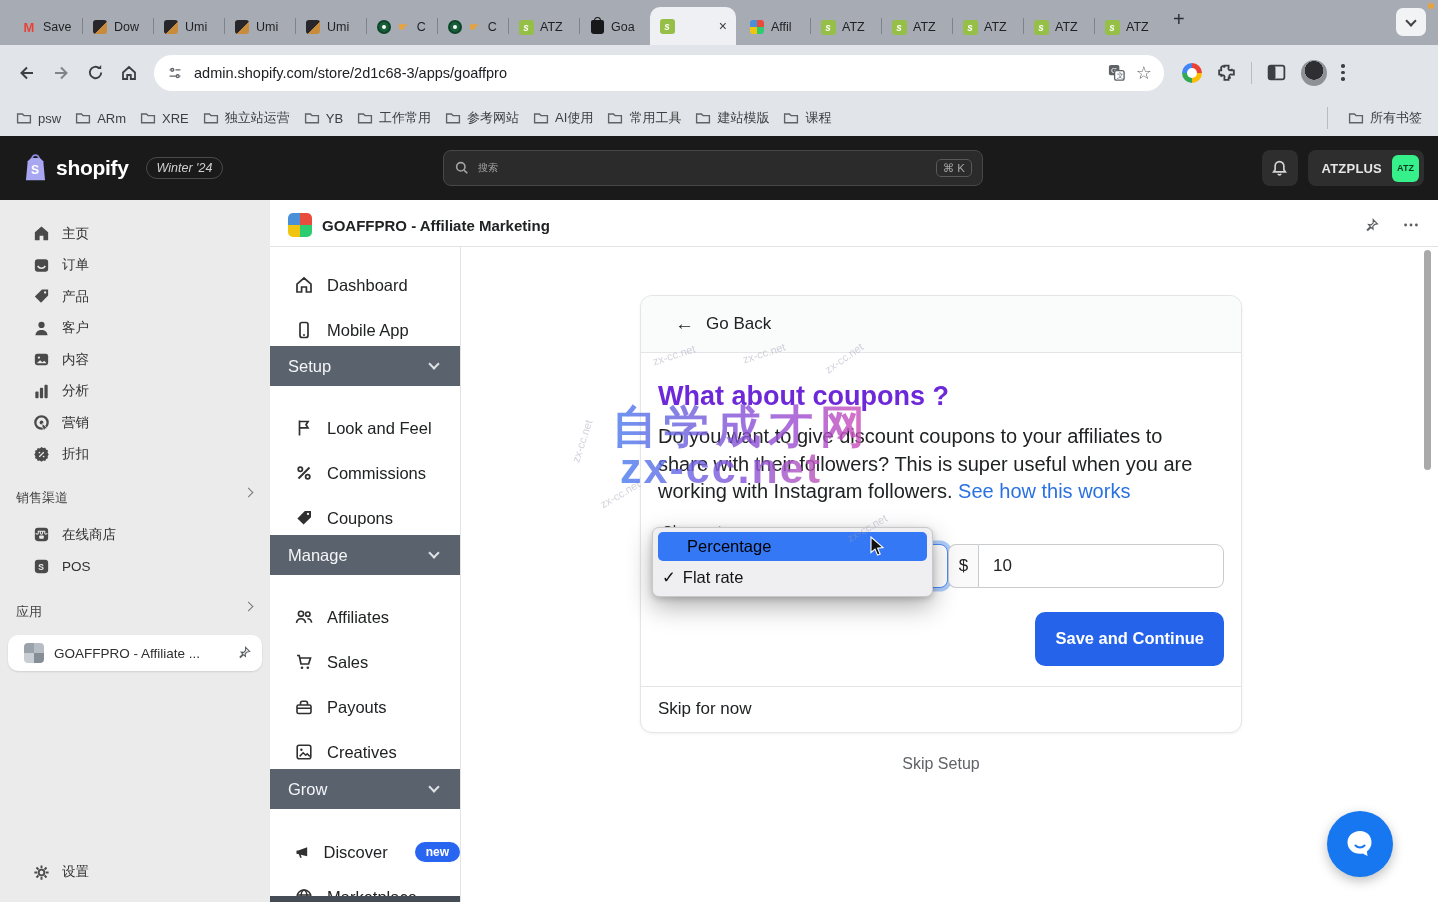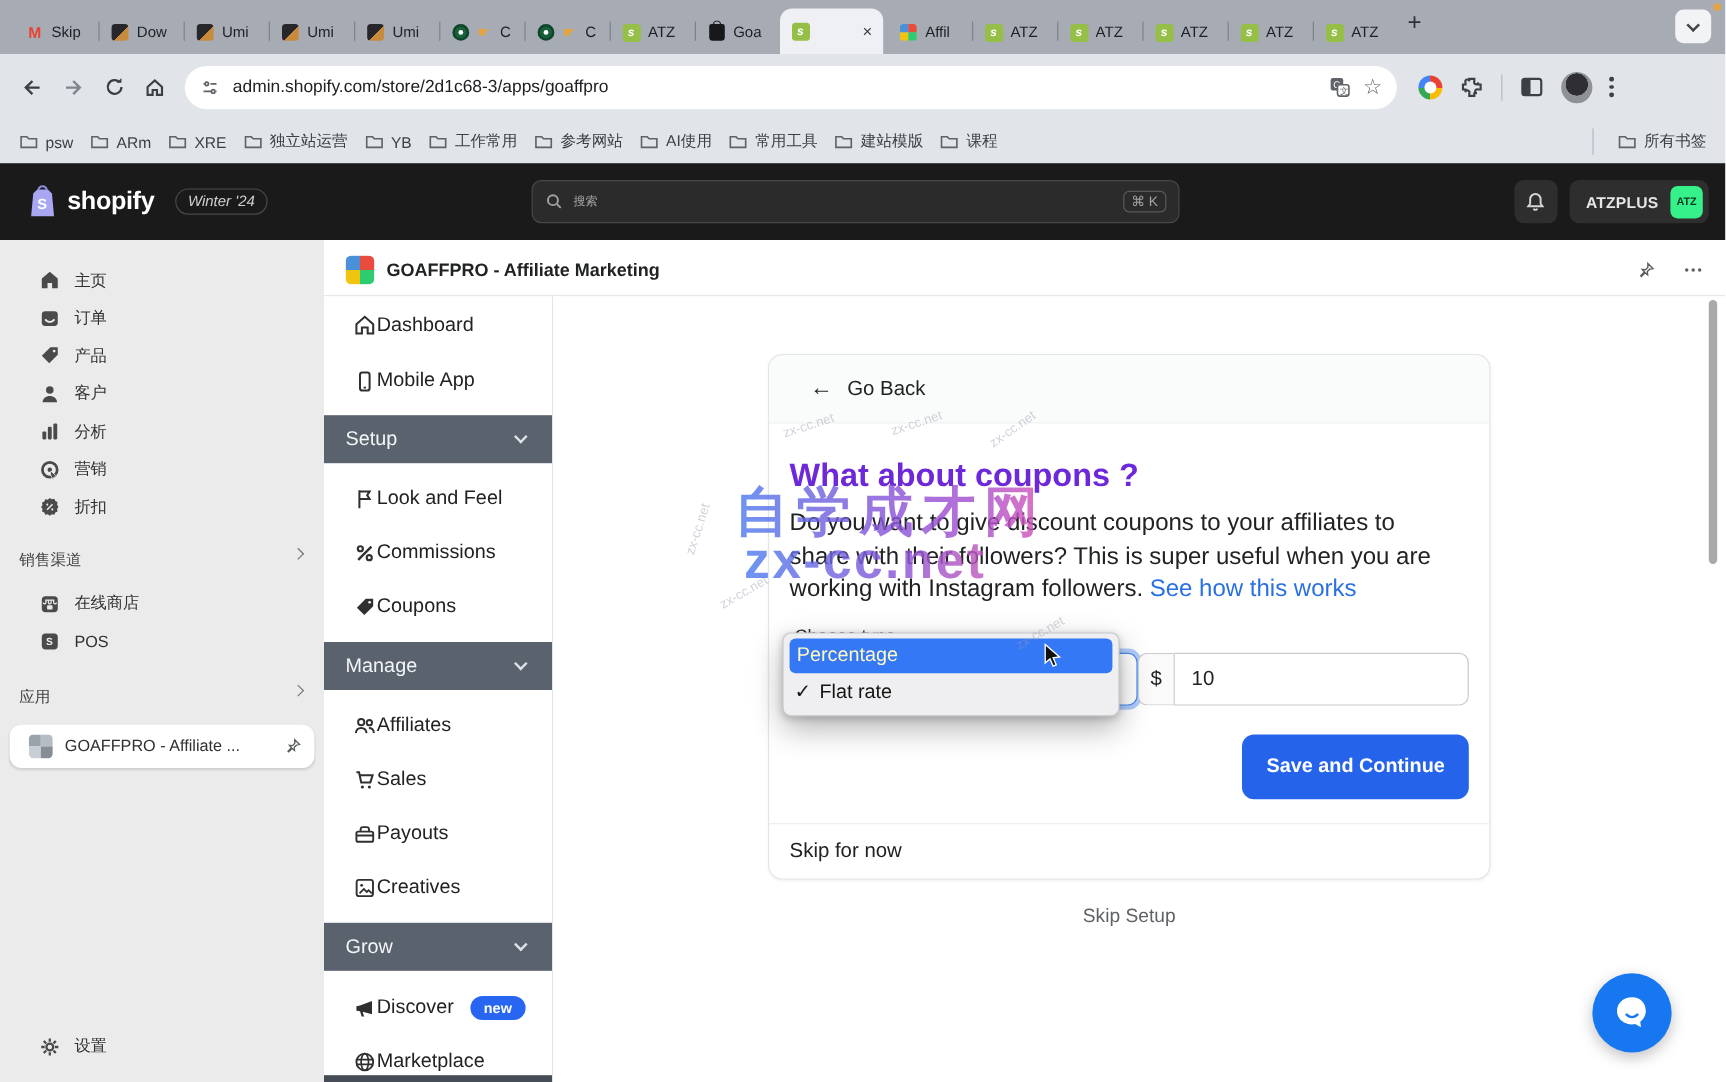--- a/index.html
+++ b/index.html
@@ -79,21 +79,21 @@
   #app-header{position:absolute;left:270px;top:204px;width:1168px;height:43px;background:#fff;border-bottom:1px solid #e3e3e3;display:flex;align-items:center;padding:0 18px;gap:10px}
   #app-header .t{font-size:15px;font-weight:600;color:#202223}
   #app-header .right{margin-left:auto;display:flex;align-items:center;gap:22px}
   .appicon{width:24px;height:24px;border-radius:5px;overflow:hidden;display:grid;grid-template:1fr 1fr/1fr 1fr}
   .appicon i:nth-child(1){background:#4a90d9}.appicon i:nth-child(2){background:#e74c3c}
   .appicon i:nth-child(3){background:#f1c40f}.appicon i:nth-child(4){background:#2ecc71}
   .appicon.gray i:nth-child(1){background:#9aa2ab}.appicon.gray i:nth-child(2){background:#b7bdc4}
   .appicon.gray i:nth-child(3){background:#c9ced4}.appicon.gray i:nth-child(4){background:#858d96}
 
   #app-nav{position:absolute;left:270px;top:247px;width:191px;height:655px;background:#fff;border-right:1px solid #e3e3e3}
-  .nav-item{display:flex;align-items:center;gap:0;height:45px;padding-left:24px;font-size:16.5px;color:#202223}
+  .nav-item{display:flex;align-items:flex-end;gap:13px;height:45px;padding-left:24px;font-size:16.5px;color:#202223}
   .nav-head{display:flex;align-items:center;height:40px;background:#5a626e;color:#f4f5f6;font-size:16.5px;padding:0 22px 0 18px}
   .nav-head .chevD{margin-left:auto;width:8px;height:8px;border-right:2px solid #dfe2e6;border-bottom:2px solid #dfe2e6;transform:rotate(45deg);margin-top:-4px}
   .badge-new{margin-left:14px;background:#2866f2;color:#fff;font-size:12px;font-weight:bold;border-radius:11px;padding:3px 11px}
   #nav-bottom-sliver{position:absolute;left:0;bottom:0;width:100%;height:6px;background:#454c56}
 
   
   #main{position:absolute;left:461px;top:247px;width:977px;height:655px;background:#fff}
   #card{position:absolute;left:179px;top:48px;width:602px;background:#fff;border:1px solid #e4e5e7;border-radius:12px;box-shadow:0 1px 3px rgba(0,0,0,.06)}
   #card-head{height:57px;background:#fafbfb;border-bottom:1px solid #e4e5e7;border-radius:12px 12px 0 0;display:flex;align-items:center;gap:12px;padding-left:34px;font-size:17px;color:#202223}
   #card-head .arr{font-size:19px}
@@ -102,21 +102,21 @@
   #card-para{font-size:20px;line-height:27.5px;color:#202223;width:540px;margin-bottom:16px}
   a.link{color:#2970e3;text-decoration:none}
   #form-row{position:relative;height:72px}
   #field-label{position:absolute;left:4px;top:0;height:6px;overflow:hidden;font-size:15px;color:#303030}
   #type-select{position:absolute;left:0;top:22px;width:290px;height:44px;background:#fff;border:1px solid #4b8bf5;border-radius:8px;box-shadow:0 0 0 3.5px rgba(76,141,246,.45)}
   #amount-group{position:absolute;left:290px;top:22px;display:flex;height:44px}
   #currency-box{width:30px;border:1px solid #c9cccf;border-right:none;border-radius:8px 0 0 8px;background:#fafafa;display:flex;align-items:center;justify-content:center;font-size:17px;color:#202223}
   #amount-input{width:246px;border:1px solid #c9cccf;border-radius:0 8px 8px 0;font-size:17px;color:#202223;padding-left:14px;font-family:inherit;outline:none;background:#fff}
   #dropdown{position:absolute;left:-6px;top:5px;width:281px;background:#efeff1;border:1px solid #c8c8cc;border-radius:7px;box-shadow:0 10px 26px rgba(0,0,0,.3),0 2px 6px rgba(0,0,0,.18);padding:3px 0 4px;z-index:5}
   .dd-item{height:29px;display:flex;align-items:center;font-size:16.5px}
-  .dd-item.hl{margin:1px 5px 2px;background:#3478f6;border-radius:5px;color:#fef9c3;padding-left:6px}
+  .dd-item.hl{margin:1px 5px 2px;background:#3478f6;border-radius:5px;color:#000000;padding-left:29px}
   .dd-item.plain{padding-left:9px;color:#141414;gap:7px}
   #cursor{position:absolute;left:217px;top:8px;z-index:6}
   #save-row{display:flex;justify-content:flex-end;margin-top:18px}
   #save-btn{height:54px;background:#2563eb;border:none;border-radius:10px;color:#fff;font-size:16.5px;font-weight:700;padding:0 20px;font-family:inherit}
   #skip-row{border-top:1px solid #e4e5e7;height:46px;display:flex;align-items:center;padding-left:17px;font-size:17px;color:#202223;border-radius:0 0 12px 12px}
   #skip-setup{position:absolute;left:179px;top:508px;width:602px;text-align:center;font-size:16px;color:#5f6368}
 
   
   #chat-bubble{position:absolute;left:1327px;top:811px;width:66px;height:66px;border-radius:50%;background:#1677f0;box-shadow:0 4px 12px rgba(0,0,0,.25);display:flex;align-items:center;justify-content:center}
 
@@ -130,21 +130,21 @@
   .wm-small{position:absolute;font-size:11px;color:#9a9ab0;opacity:.45;z-index:8;pointer-events:none;white-space:nowrap}
 </style>
 </head>
 <body>
 
 <div id="page">
 
   <div id="tabstrip">
     <div class="tab">
       <span class="fav fav-gmail">M</span>
-      <span class="tlabel">Skip</span>
+      <span class="tlabel">Save</span>
     </div>
       <span class="tabsep"></span>
     <div class="tab">
       <span class="fav">
           <i class="fav-dark"></i>
         </span>
       <span class="tlabel">Dow</span>
     </div>
       <span class="tabsep"></span>
     <div class="tab">
@@ -443,20 +443,28 @@
             <circle cx="13.8" cy="5.8" r="1.2" fill="#ebebeb"></circle>
           </svg>
         <span>产品</span>
       </div>
       <div class="side-item">
         <svg width="19" height="19" viewBox="0 0 20 20">
             <circle cx="10" cy="6.3" r="3.3" fill="#4a4a4a"></circle>
             <path d="M3.6 17c.4-3.4 3-5.4 6.4-5.4s6 2 6.4 5.4z" fill="#4a4a4a"></path>
           </svg>
         <span>客户</span>
+      </div>
+      <div class="side-item">
+        <svg width="19" height="19" viewBox="0 0 20 20">
+            <rect x="3" y="4" width="14" height="12" rx="2.5" fill="#4a4a4a"></rect>
+            <circle cx="7.3" cy="8" r="1.2" fill="#ebebeb"></circle>
+            <path d="m5 14 3.5-3.3 2.5 2.3 1.8-1.7L15.5 14z" fill="#ebebeb"></path>
+          </svg>
+        <span>内容</span>
       </div>
       <div class="side-item">
         <svg width="19" height="19" viewBox="0 0 20 20">
             <rect x="3.5" y="10" width="3.4" height="7" rx="1" fill="#4a4a4a"></rect>
             <rect x="8.3" y="6" width="3.4" height="11" rx="1" fill="#4a4a4a"></rect>
             <rect x="13.1" y="3" width="3.4" height="14" rx="1" fill="#4a4a4a"></rect>
           </svg>
         <span>分析</span>
       </div>
       <div class="side-item">

